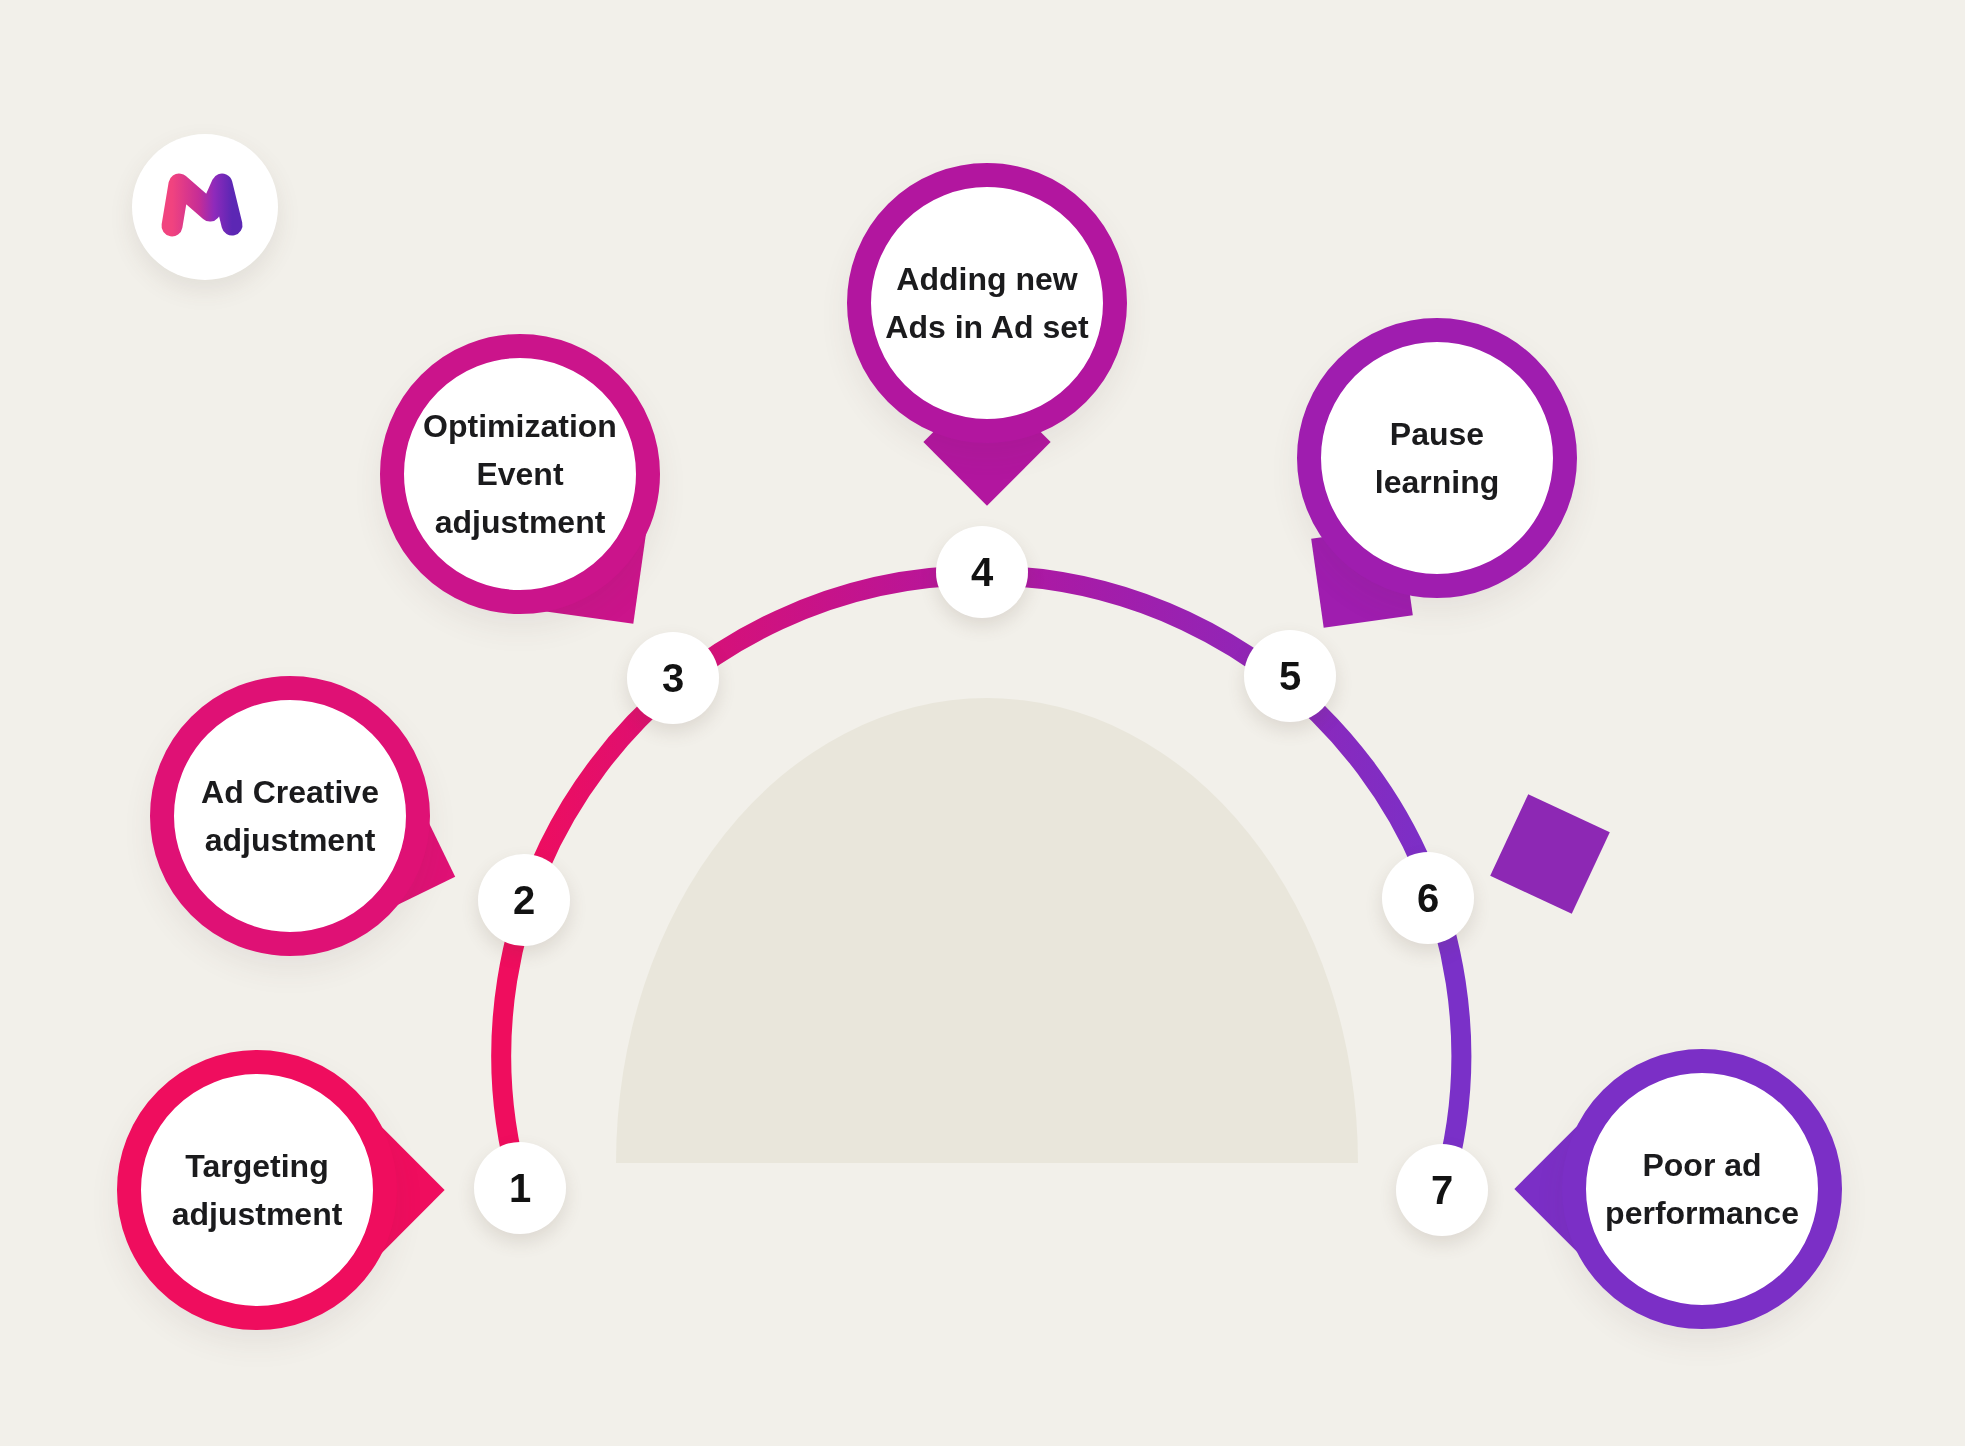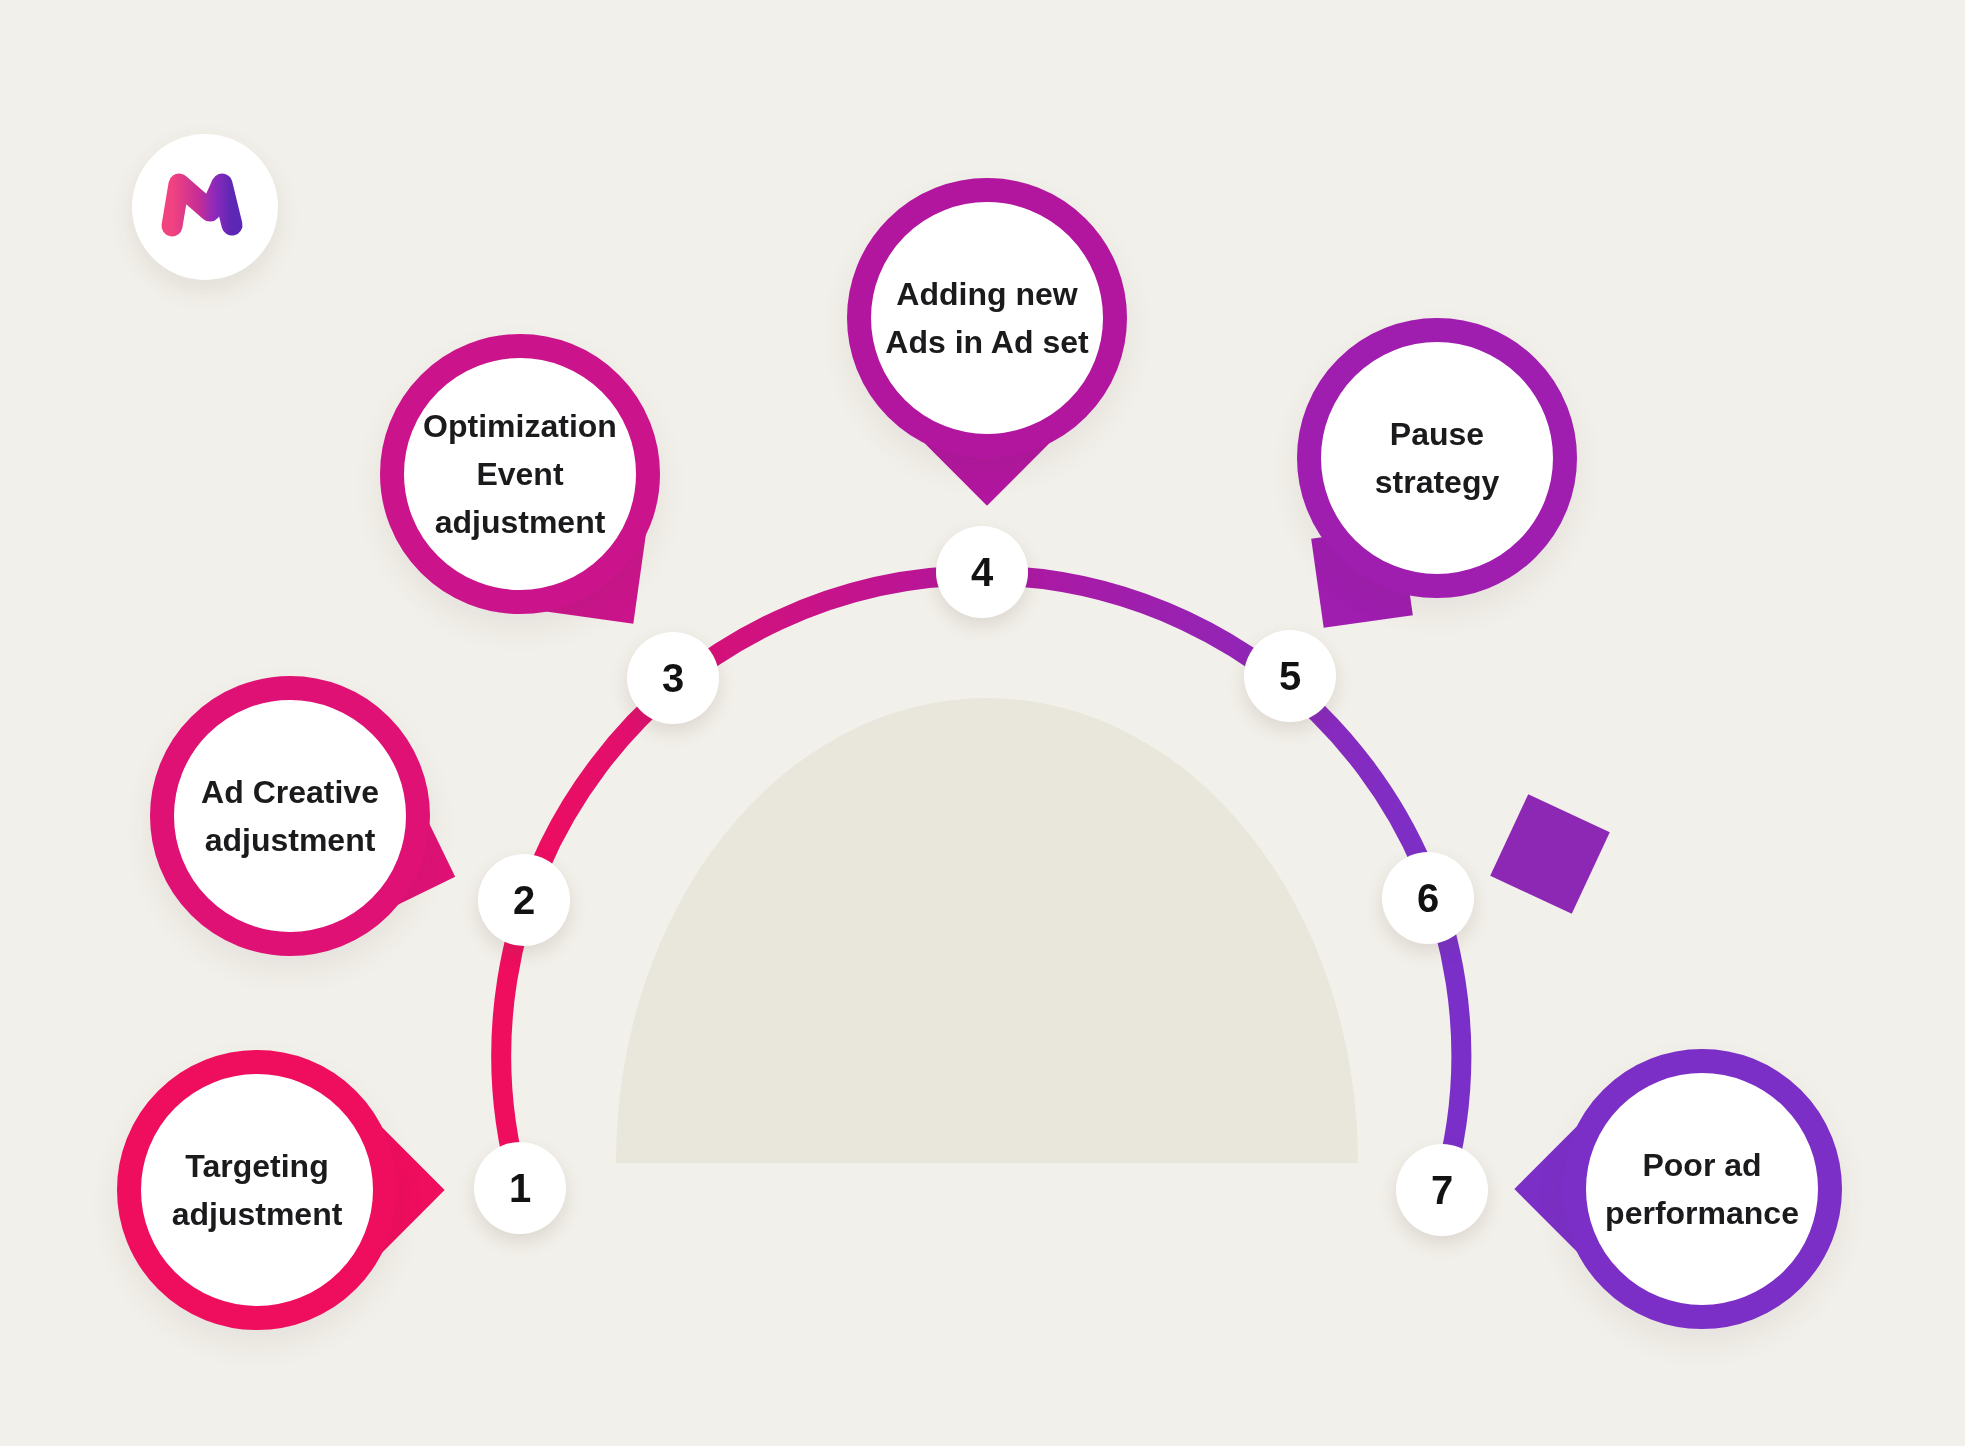--- a/index.html
+++ b/index.html
@@ -37,21 +37,21 @@
   
   .node{position:absolute;width:92px;height:92px;border-radius:50%;background:#FFFFFF;z-index:4;
         display:flex;align-items:center;justify-content:center;
         box-shadow:0 8px 18px rgba(90,70,60,0.14);}
   .node span{font-weight:700;font-size:40px;color:#121212;}
 
   
   .b1{left:117px;top:1050px;}  .t1{left:336px;top:1145px;transform:rotate(45deg);}
   .b2{left:150px;top:676px;}   .t2{left:350px;top:811px;transform:rotate(64deg);}
   .b3{left:380px;top:334px;align-items:center;}   .t3{left:550px;top:528px;transform:rotate(8deg);}
-  .b4{left:847px;top:178px;}   .t4{left:942px;top:397px;transform:rotate(45deg);}
+  .b4{left:847px;top:163px;}   .t4{left:942px;top:397px;transform:rotate(45deg);}
   .b5{left:1297px;top:318px;}  .t5{left:1317px;top:532px;transform:rotate(82deg);}
   .b6{left:1526px;top:672px;}  .t6{left:1505px;top:809px;transform:rotate(25deg);}
   .b7{left:1562px;top:1049px;} .t7{left:1533px;top:1144px;transform:rotate(45deg);}
 
   .n1{left:474px;top:1142px;}
   .n2{left:478px;top:854px;}
   .n3{left:627px;top:632px;}
   .n4{left:936px;top:526px;}
   .n5{left:1244px;top:630px;}
   .n6{left:1382px;top:852px;}
@@ -134,21 +134,21 @@
     </div>
   </div>
   <div class="node n4">
     <span>4</span>
   </div>
 
   <div class="tail t5" style="--c: #9F1DAF;"></div>
   <div class="bubble b5" style="--c: #9F1DAF;">
     <div class="lines">
       <span>Pause</span>
-      <span>strategy</span>
+      <span>learning</span>
     </div>
   </div>
   <div class="node n5">
     <span>5</span>
   </div>
 
   <div class="tail t6" style="--c: #8D28B4;"></div>
   <div class="node n6">
     <span>6</span>
   </div>

